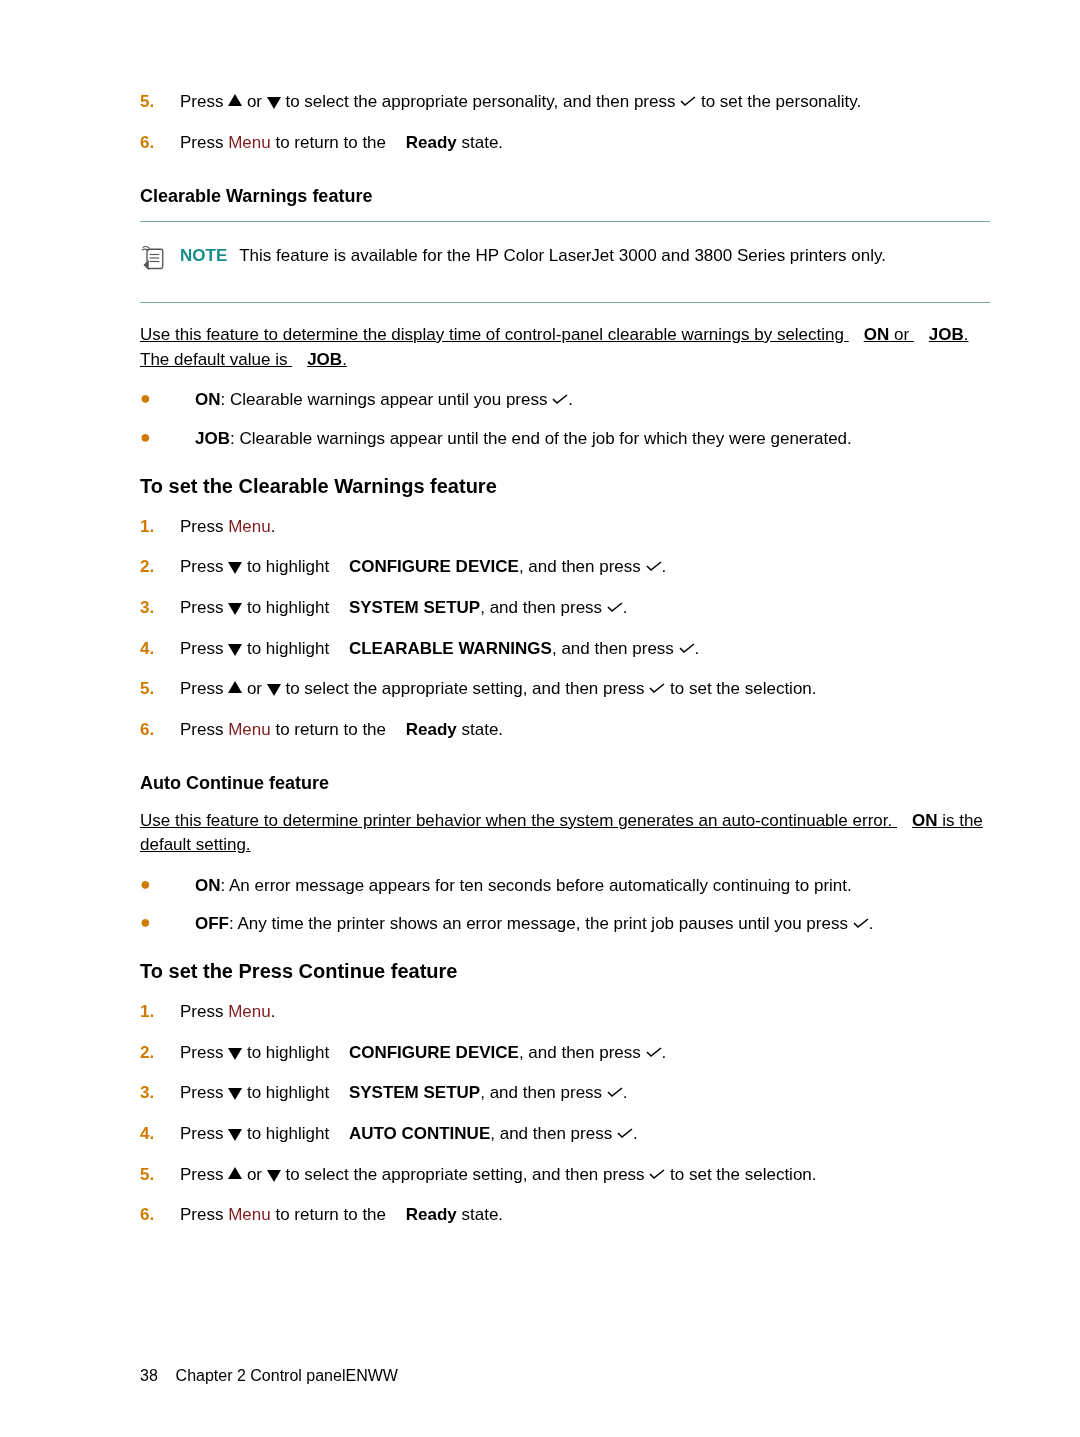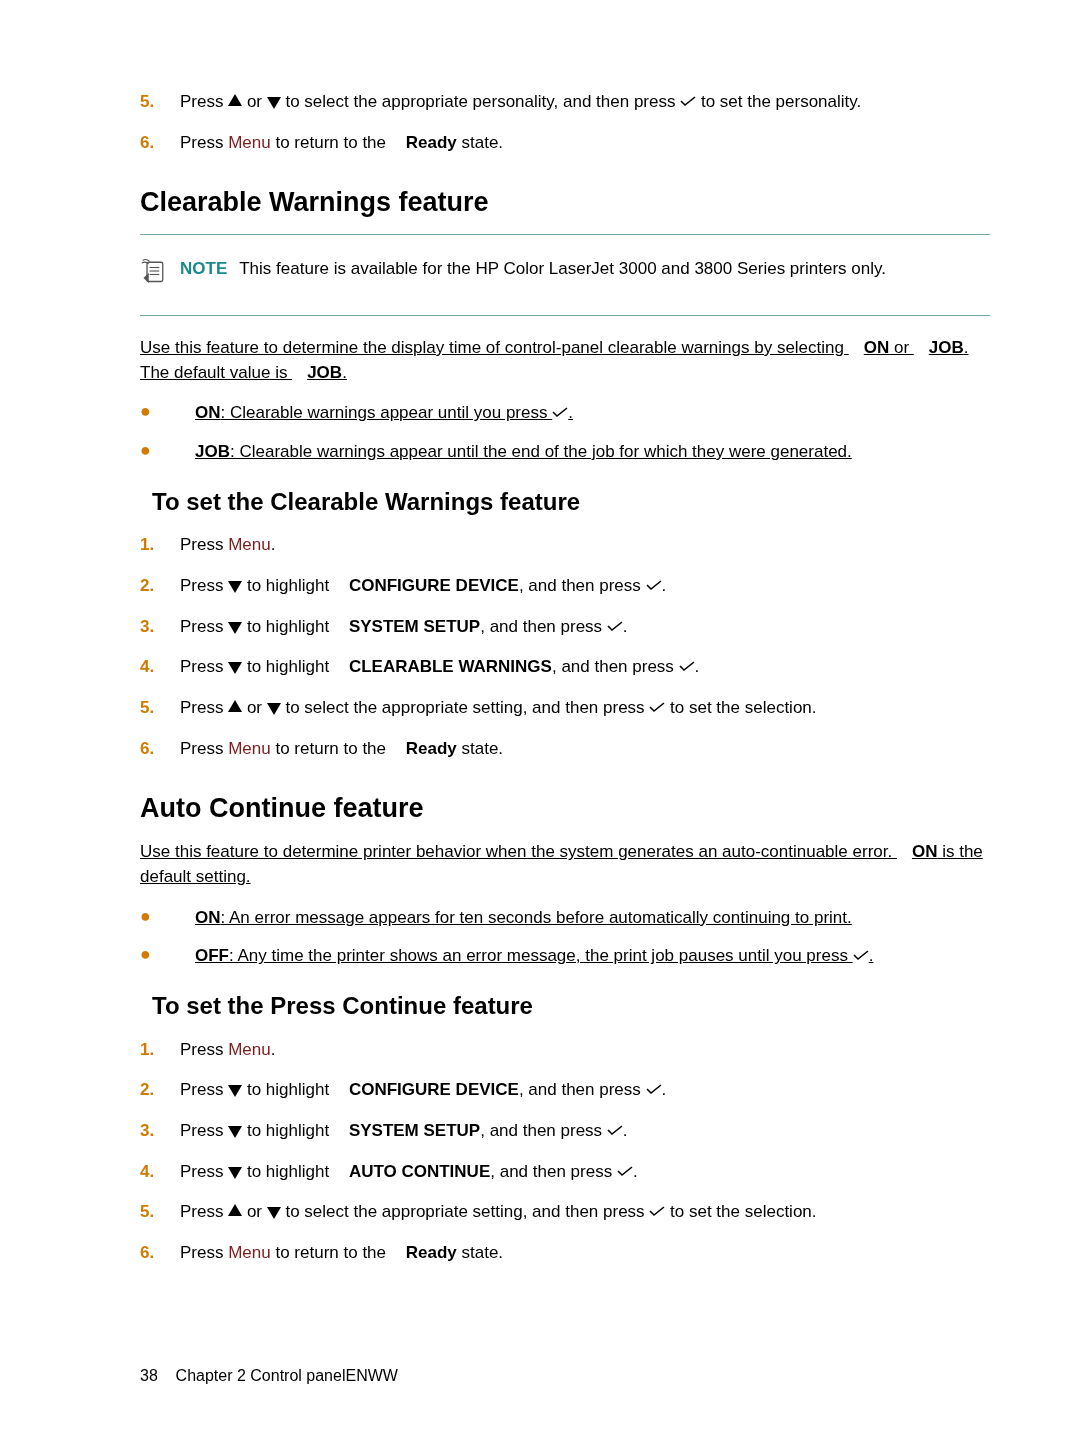--- a/index.html
+++ b/index.html
@@ -14,23 +14,23 @@
     font-size: 17px;
     line-height: 1.45;
   }
   .step-list { list-style: none; margin-bottom: 22px; }
   .step-list li { display: flex; margin-bottom: 16px; }
   .step-list .num { color: #d17a00; font-weight: bold; width: 40px; flex-shrink: 0; }
   .step-list .txt { flex: 1; }
   .bullet-list { list-style: none; margin: 14px 0 18px 0; }
   .bullet-list li { display: flex; margin-bottom: 14px; }
   .bullet-list .dot { color: #d17a00; font-size: 18px; width: 40px; flex-shrink: 0; line-height: 1.2; }
-  .bullet-list .txt { flex: 1; text-decoration: underline; }
-  h2 { font-size: 27px; font-weight: bold; margin: 28px 0 12px 0; }
-  h3 { font-size: 24px; font-weight: bold; margin: 20px 0 14px 12px; }
+  .bullet-list .txt { flex: 1; }
+  h2 { font-size: 18px; font-weight: bold; margin: 28px 0 12px 0; }
+  h3 { font-size: 20px; font-weight: bold; margin: 20px 0 14px 0; }
   .note-box {
     border-top: 1px solid #7aa6a6;
     border-bottom: 1px solid #7aa6a6;
     padding: 22px 0;
     display: flex;
     align-items: flex-start;
     margin-bottom: 20px;
   }
   .note-box .note-icon { width: 40px; flex-shrink: 0; }
   .note-box .note-label { color: #1a8a8a; font-weight: bold; margin-right: 12px; }

